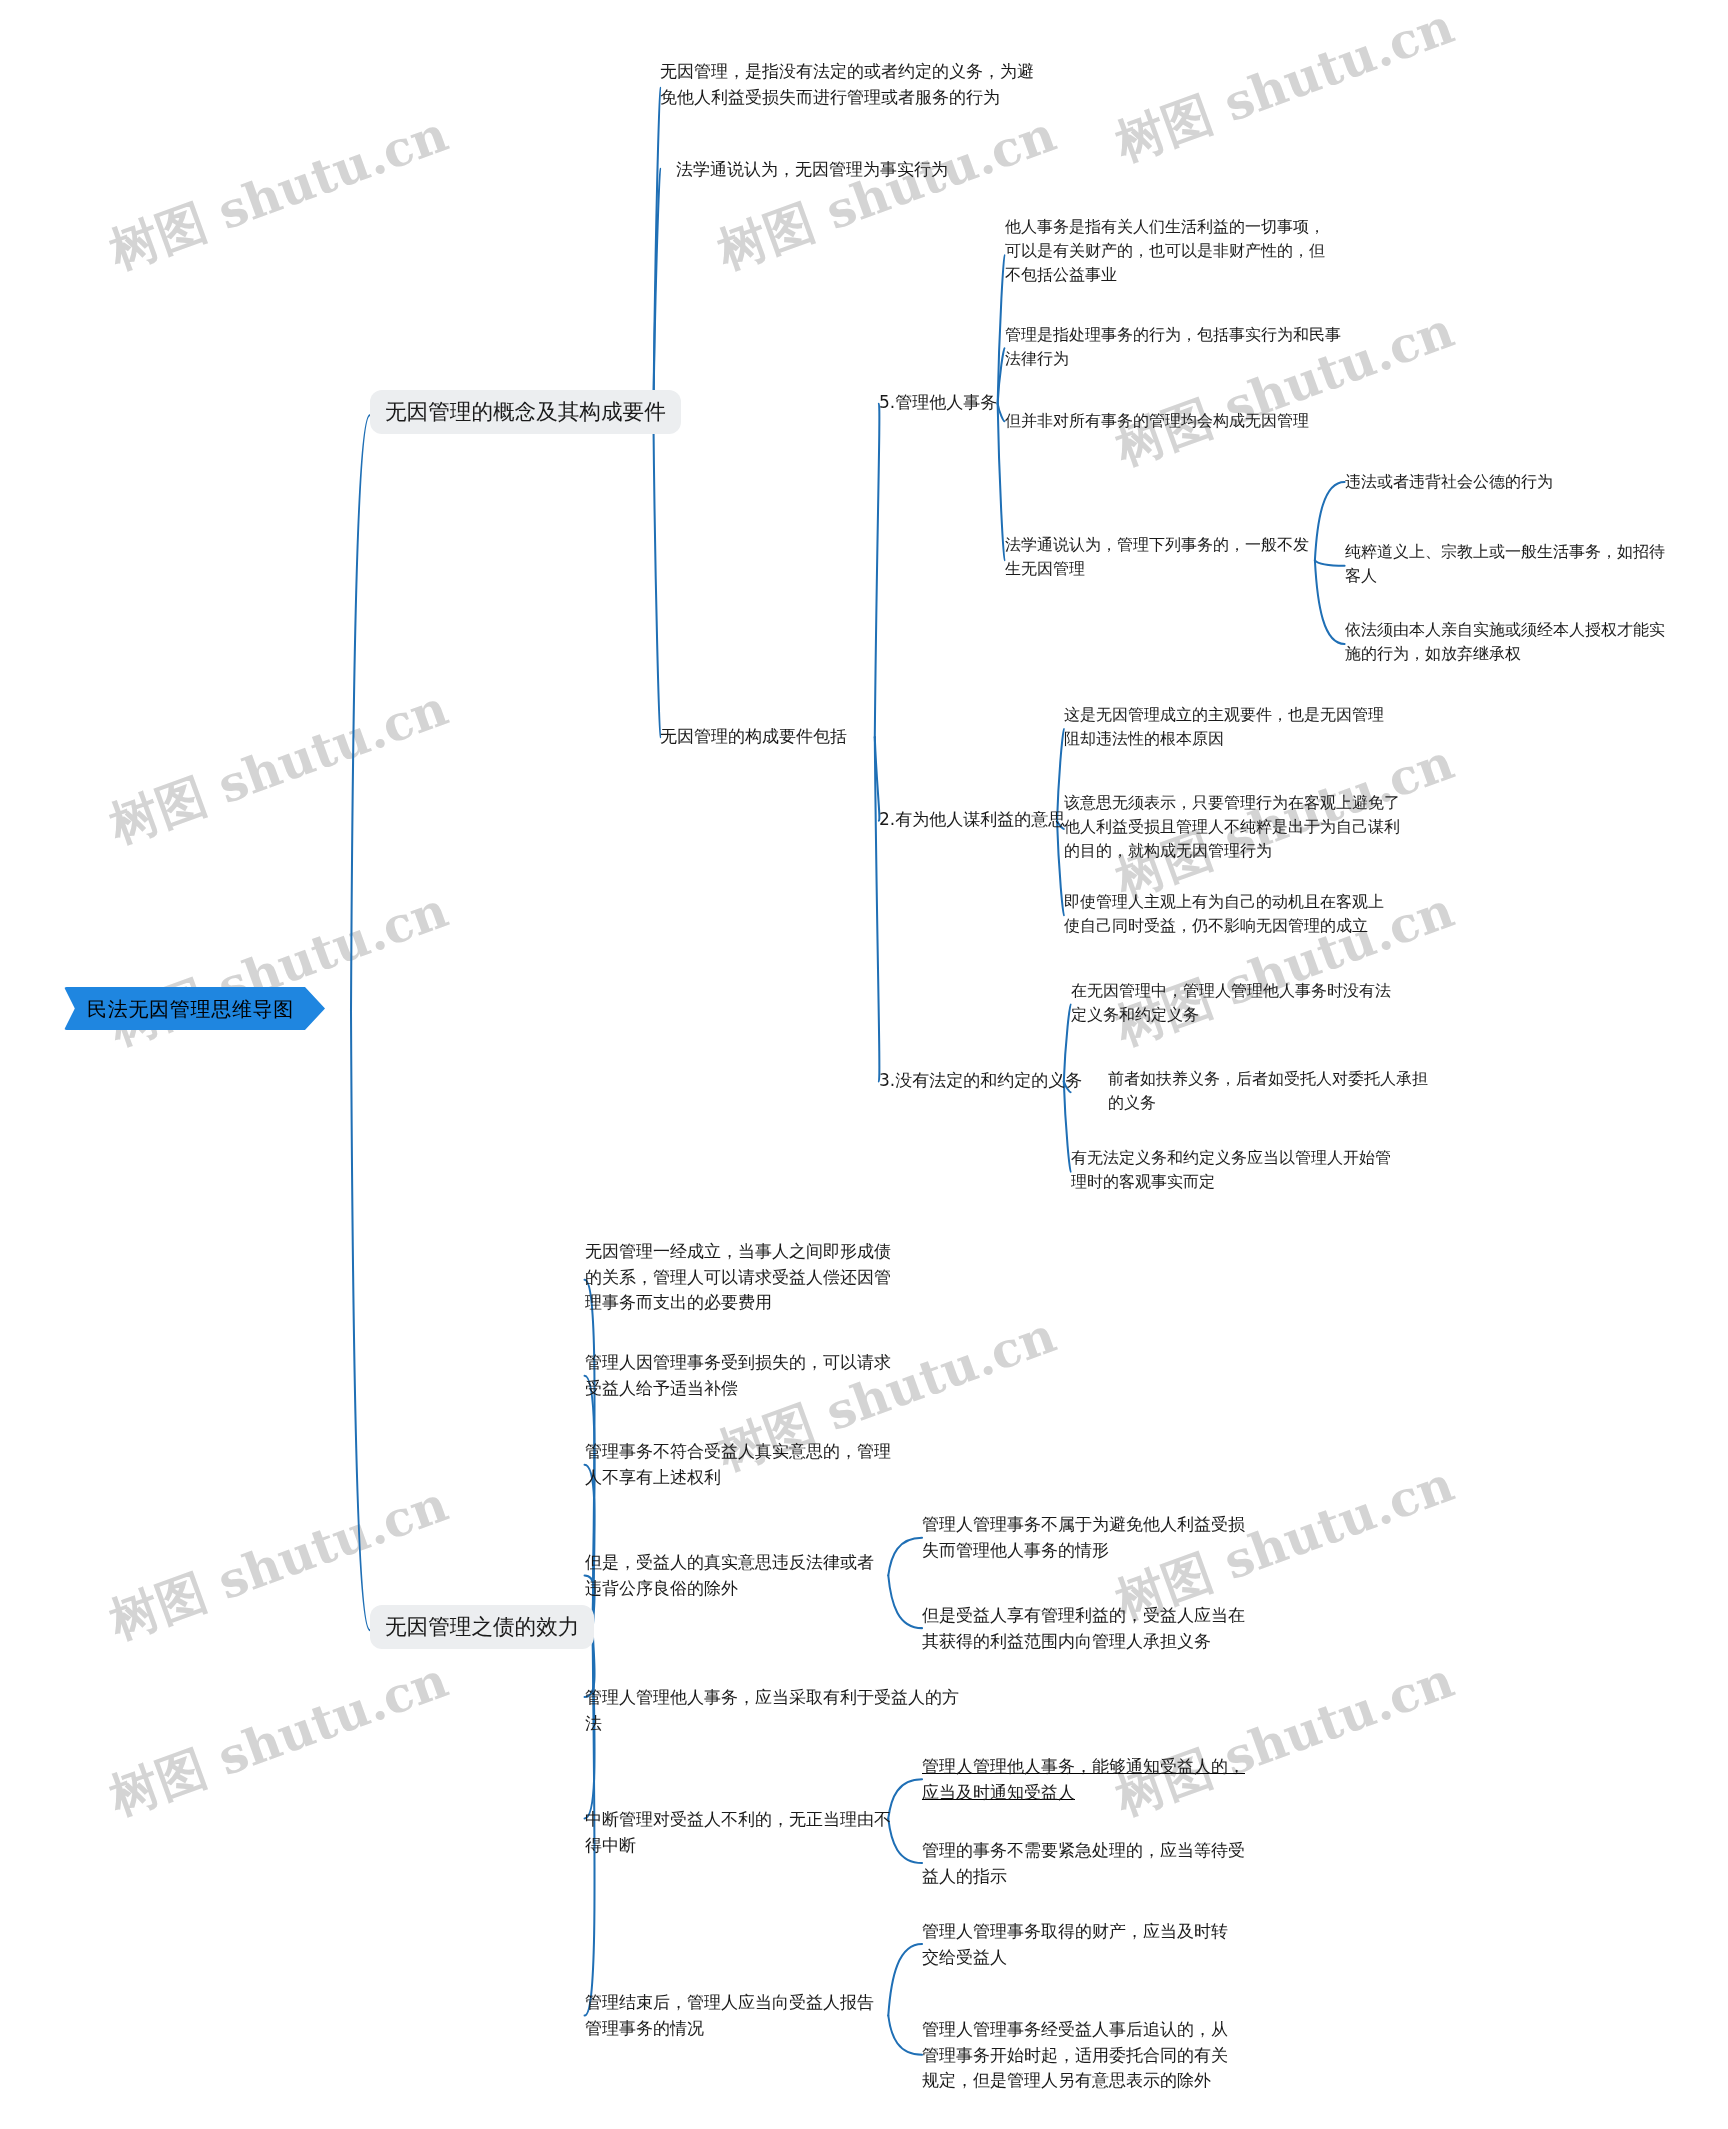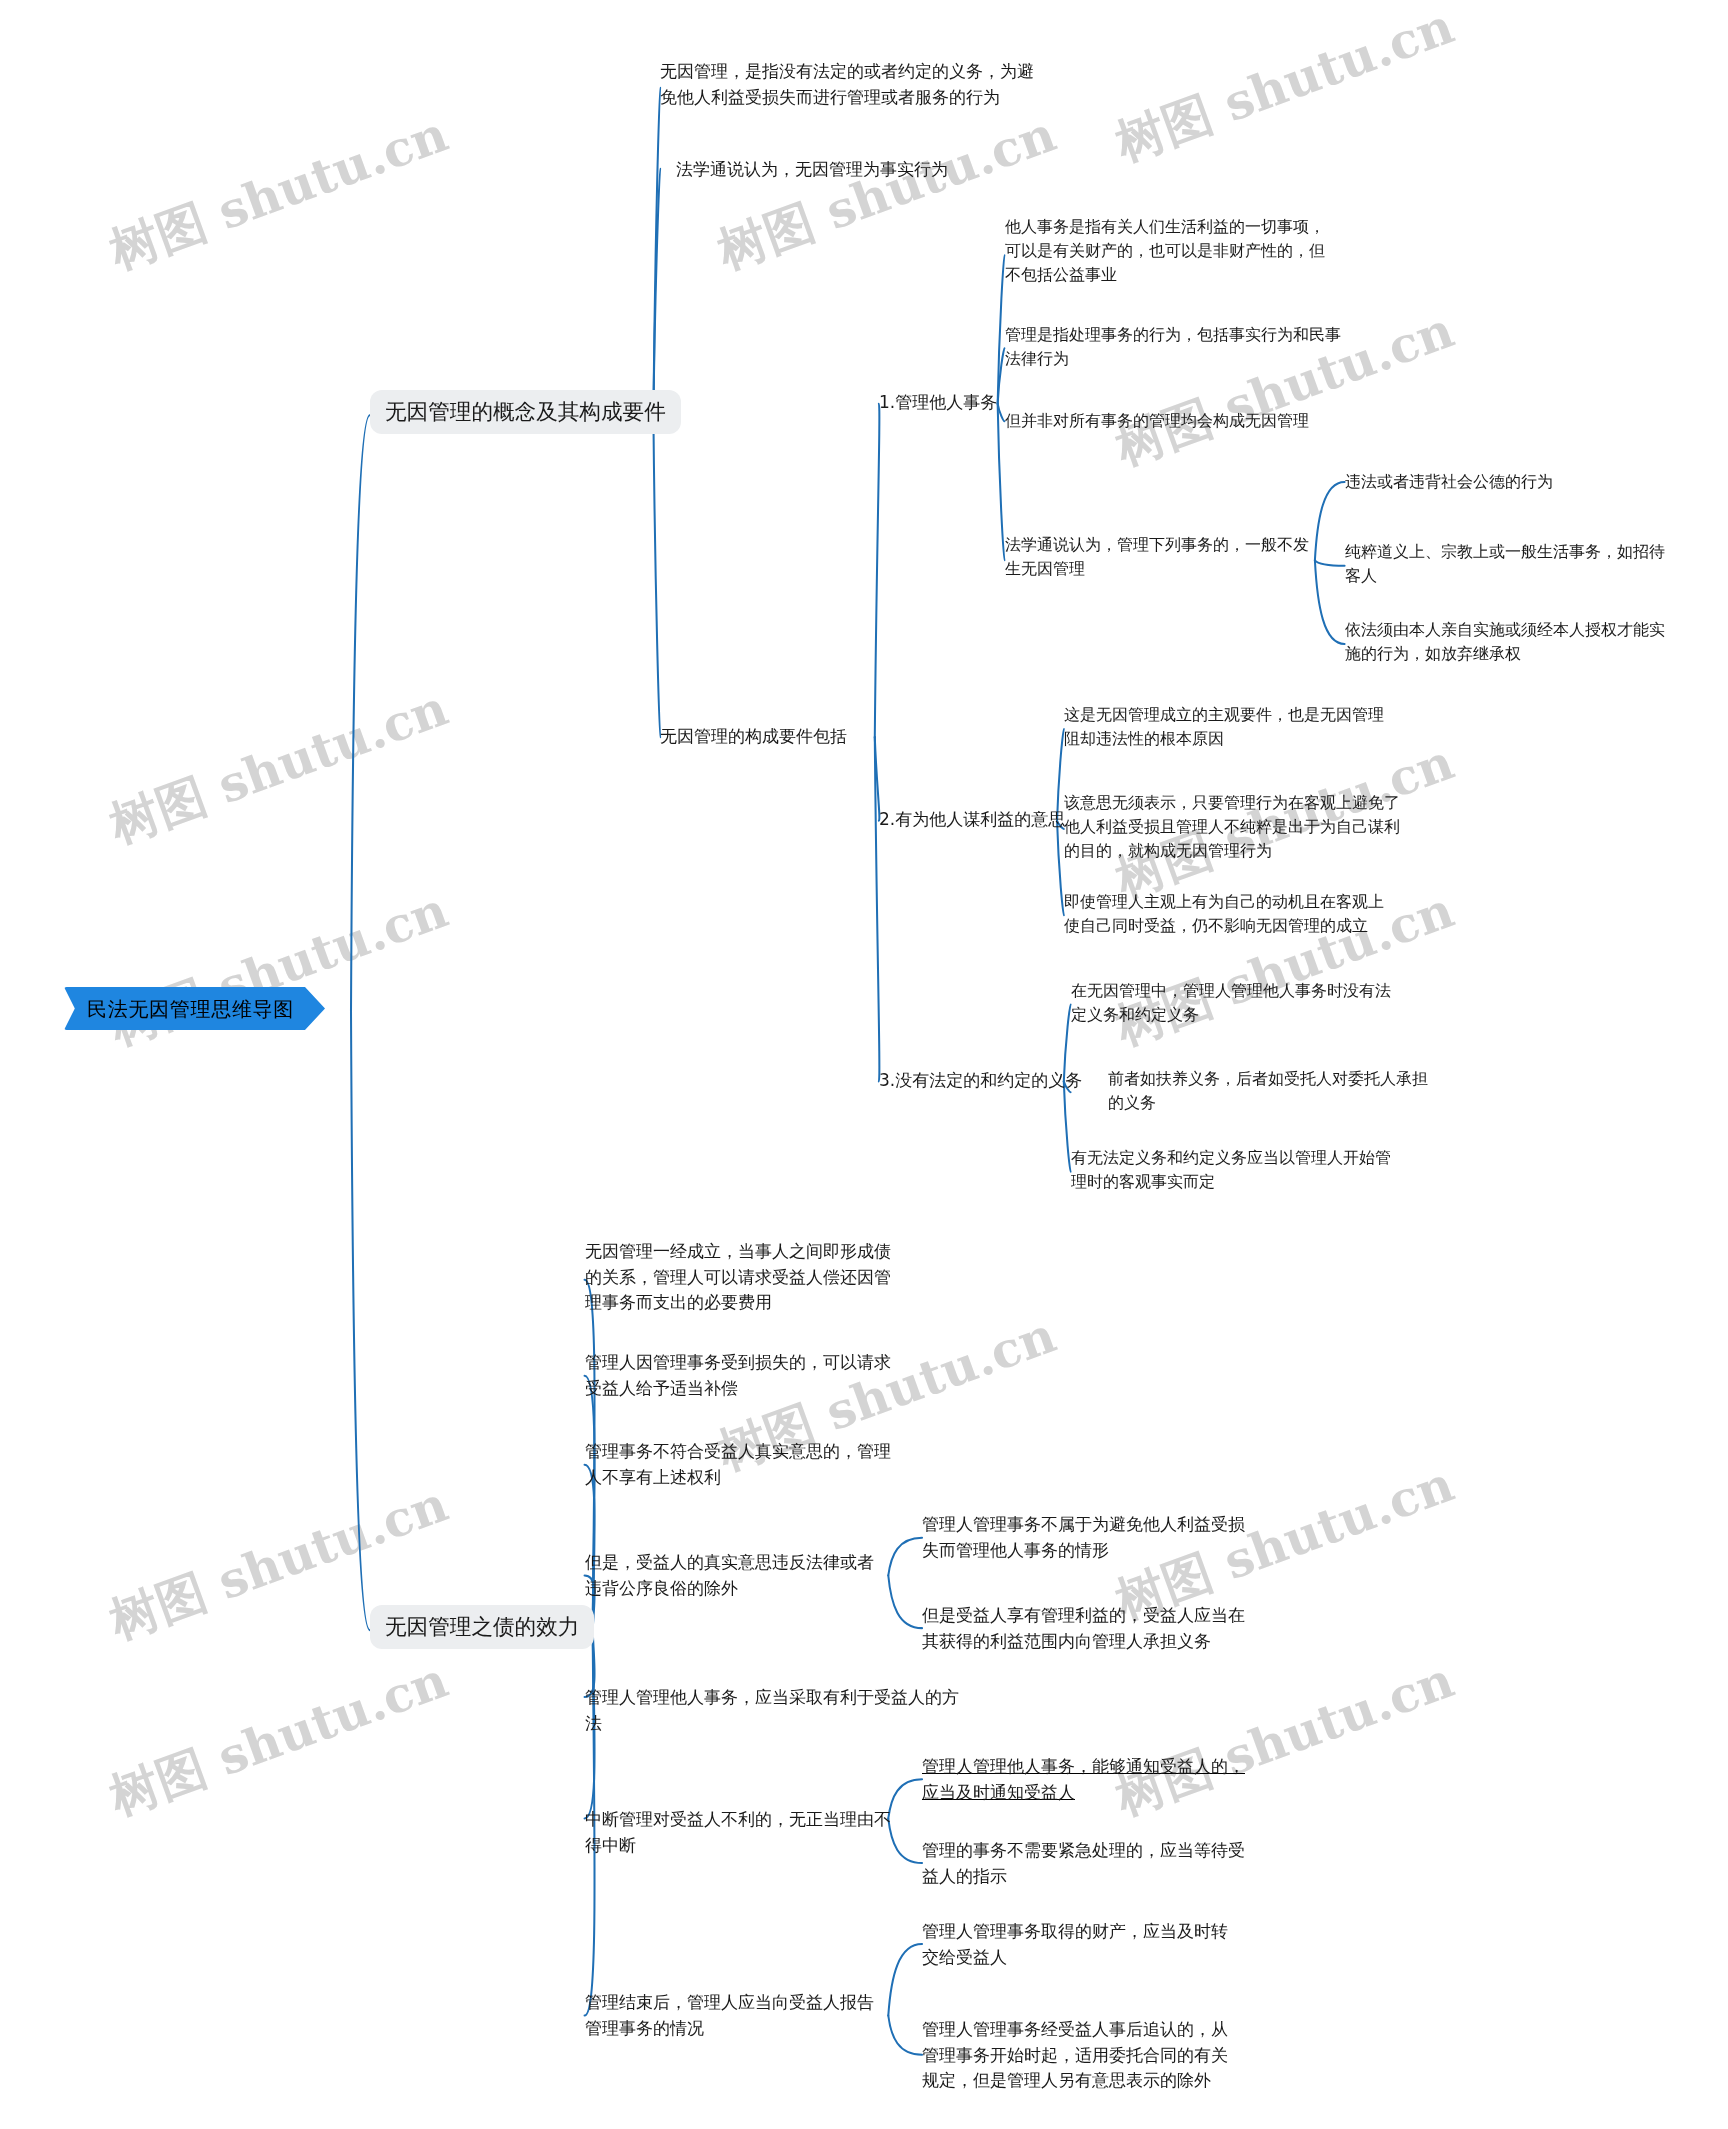--- a/index.html
+++ b/index.html
@@ -159,21 +159,21 @@
       <div class="node lvl2" style="left: 660px; top: 59px; width: 412px;">
         <span class="txt" style="max-width: 385px;">无因管理，是指没有法定的或者约定的义务，为避免他人利益受损失而进行管理或者服务的行为</span>
       </div>
       <div class="node lvl2" style="left: 660px; top: 157px; width: 317px; margin-left: 16px;">
         <span class="txt" style="max-width: 290px;">法学通说认为，无因管理为事实行为</span>
       </div>
       <div class="node lvl2" style="left: 660px; top: 724px; width: 277px;">
         <span class="txt" style="max-width: 250px;">无因管理的构成要件包括</span>
       </div>
       <div class="node lvl3" style="left: 879px; top: 390px; width: 162px;">
-        <span class="txt" style="max-width: 135px;">1.管理他人事务</span>
+        <span class="txt" style="max-width: 135px;">5.管理他人事务</span>
       </div>
       <div class="node lvl4" style="left: 1005px; top: 215px; width: 358px;">
         <span class="txt" style="max-width: 331px;">他人事务是指有关人们生活利益的一切事项，可以是有关财产的，也可以是非财产性的，但不包括公益事业</span>
       </div>
       <div class="node lvl4" style="left: 1005px; top: 323px; width: 378px;">
         <span class="txt" style="max-width: 351px;">管理是指处理事务的行为，包括事实行为和民事法律行为</span>
       </div>
       <div class="node lvl4" style="left: 1005px; top: 409px; width: 405px;">
         <span class="txt" style="max-width: 378px;">但并非对所有事务的管理均会构成无因管理</span>
       </div>

